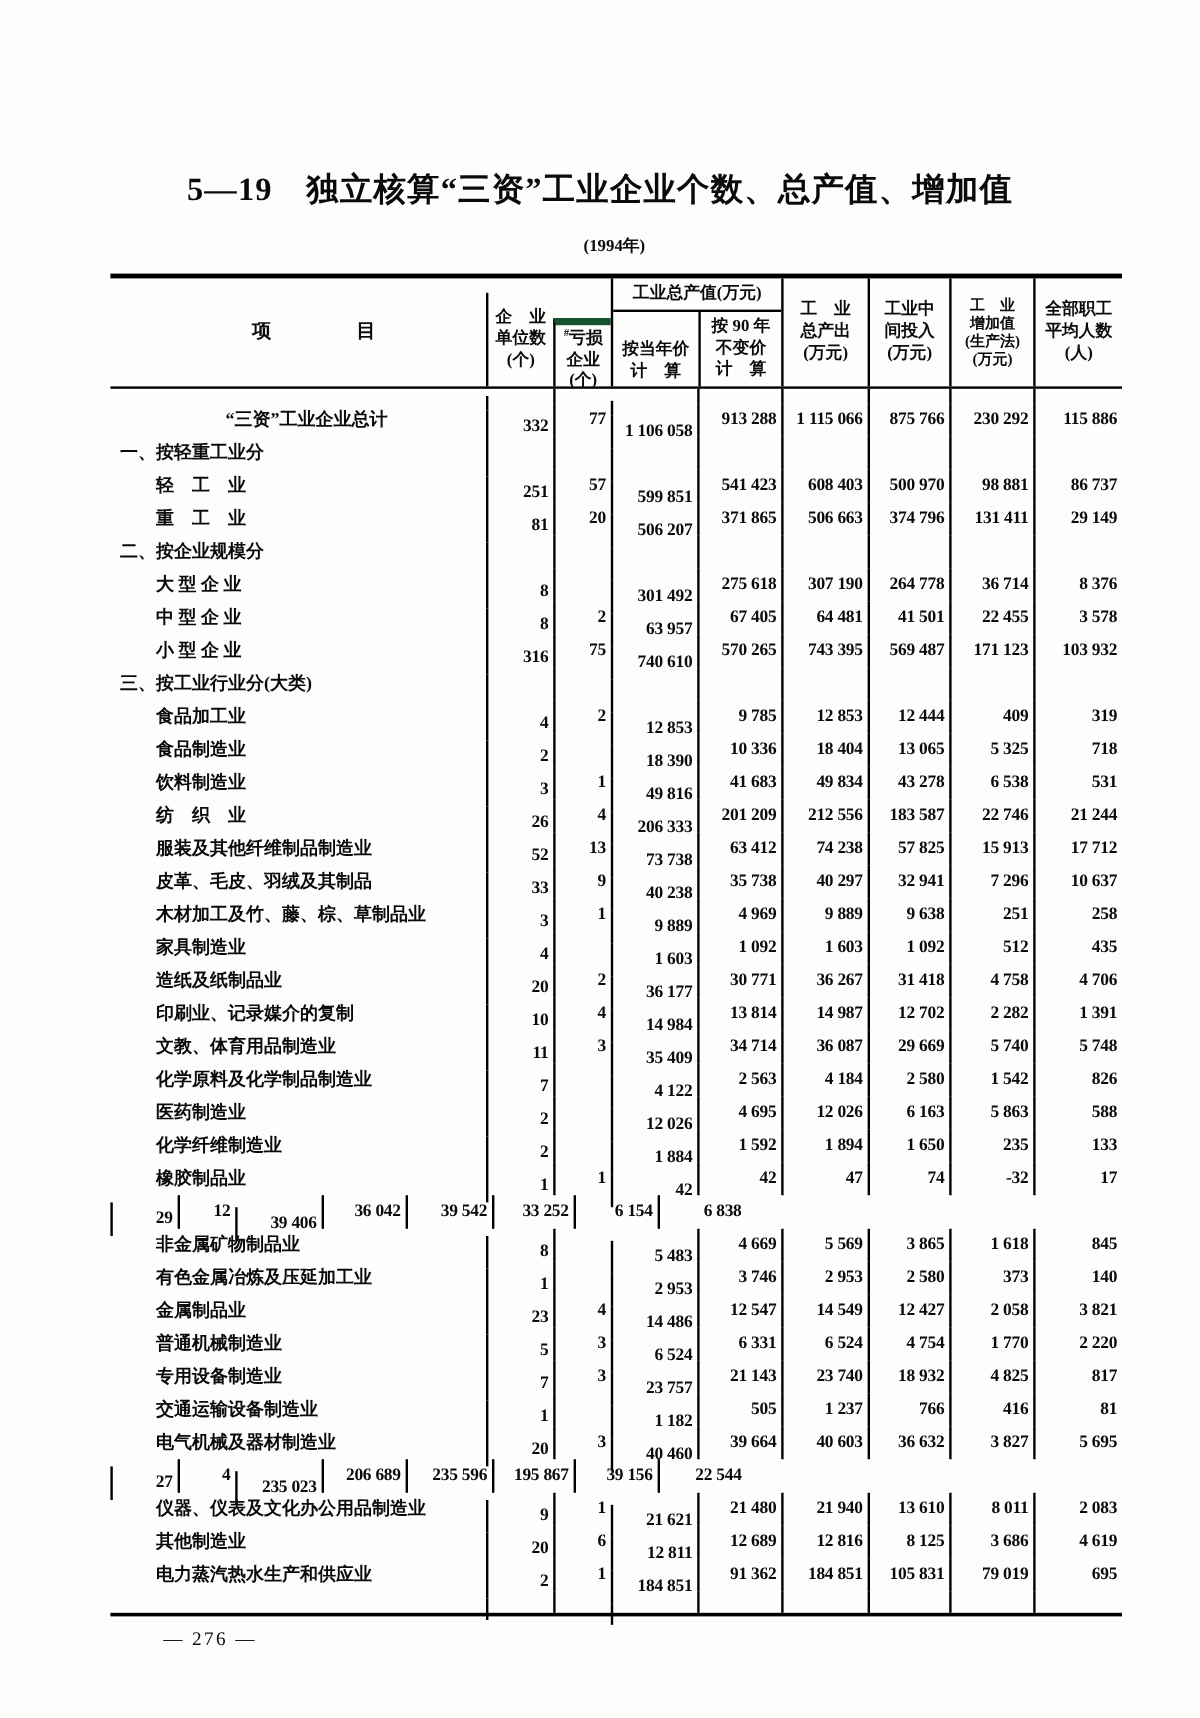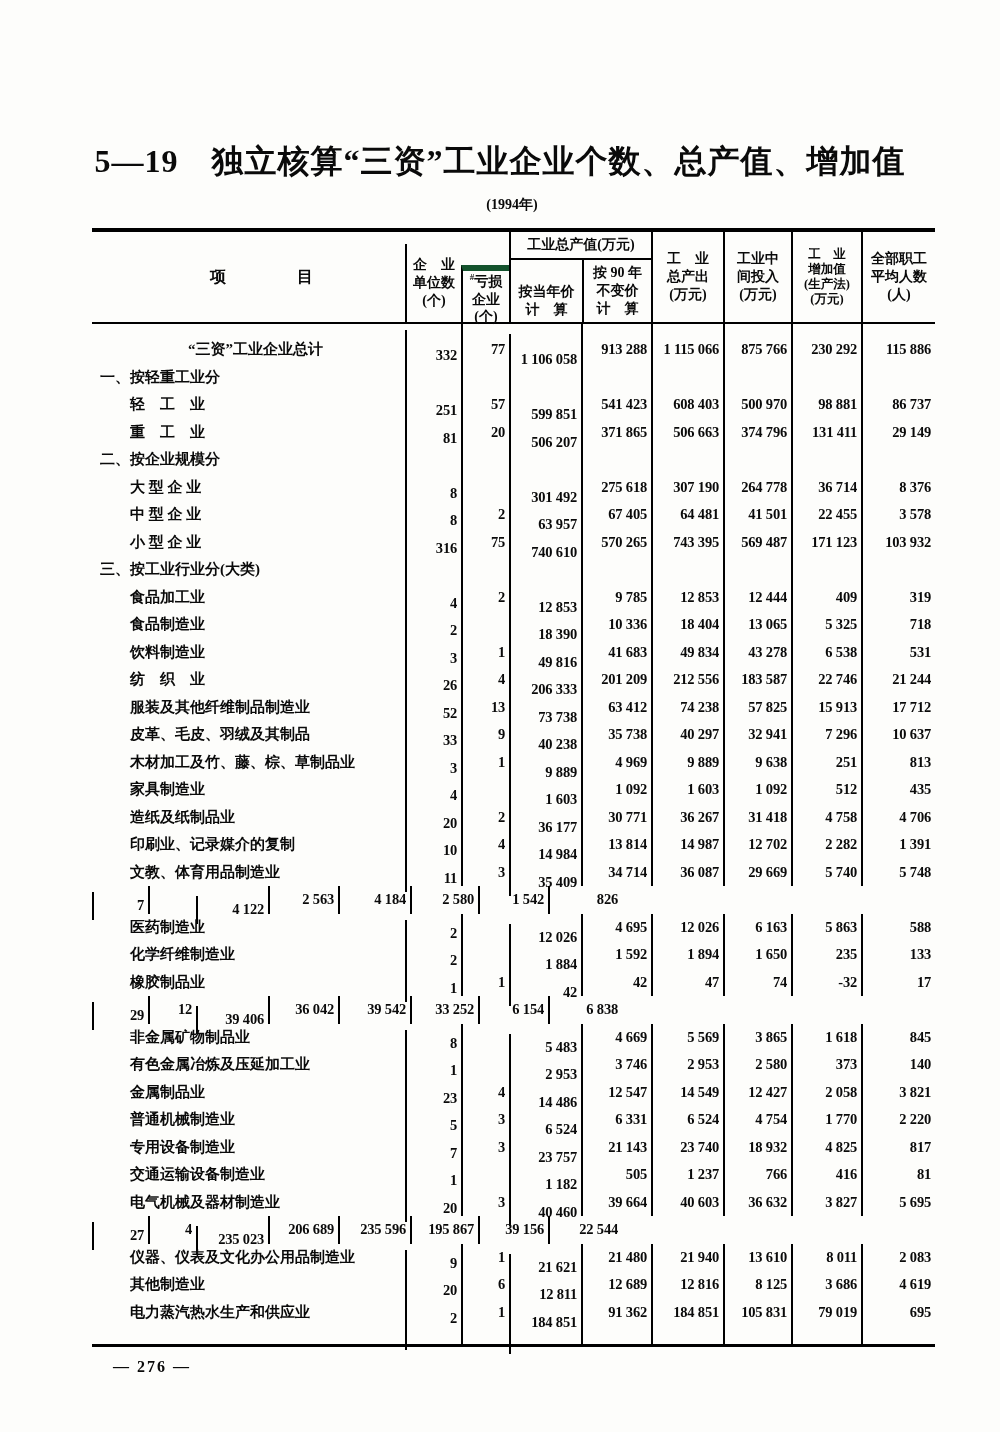--- a/index.html
+++ b/index.html
@@ -8,21 +8,21 @@
     position:relative;
     width:1000px;height:1432px;
     background:#fdfdfb;
     font-family:"Liberation Serif", serif;
     color:#0a0a0a;
     overflow:hidden;
   }
   .title{
     position:absolute;top:140px;left:0;width:100%;
     text-align:center;
-    font-size:32px;font-weight:bold;letter-spacing:1px;
+    font-size:27px;font-weight:bold;letter-spacing:1px;
   }
   .subtitle{
     position:absolute;top:196px;left:12px;width:100%;
     text-align:center;
     font-size:14px;font-weight:bold;
   }
   .stat-table{
     position:absolute;left:92px;top:228px;width:843px;
     border-top:4px solid #000;
     border-bottom:3px solid #000;
@@ -84,22 +84,22 @@
   .ind1{padding-left:38px;}
   .ind2{padding-left:96px;}
   .num{
     display:flex;align-items:center;justify-content:flex-end;
     padding-right:4px;border-left:2px solid #000;
     font-size:14.5px;letter-spacing:-0.2px;white-space:nowrap;
   }
   .sp-top{height:12px;}
   .sp-bot{height:18px;}
   .footer{
-    position:absolute;left:113px;top:1358px;
-    font-size:16px;font-weight:bold;letter-spacing:2px;
+    position:absolute;left:136px;top:1358px;
+    font-size:16px;font-weight:normal;letter-spacing:2px;
   }
 </style>
 </head>
 <body>
 
 <div class="page">
 
   <div class="title">5—19　独立核算“三资”工业企业个数、总产值、增加值</div>
   <div class="subtitle">(1994年)</div>
 
@@ -322,21 +322,21 @@
         </div>
         <div class="trow">
           <div class="lbl ind1">木材加工及竹、藤、棕、草制品业</div>
           <div class="num c-units">3</div>
           <div class="num c-loss">1</div>
           <div class="num c-cur">9 889</div>
           <div class="num c-const">4 969</div>
           <div class="num c-out">9 889</div>
           <div class="num c-mid">9 638</div>
           <div class="num c-va">251</div>
-          <div class="num c-staff">813</div>
+          <div class="num c-staff">258</div>
         </div>
         <div class="trow">
           <div class="lbl ind1">家具制造业</div>
           <div class="num c-units">4</div>
           <div class="num c-loss"></div>
           <div class="num c-cur">1 603</div>
           <div class="num c-const">1 092</div>
           <div class="num c-out">1 603</div>
           <div class="num c-mid">1 092</div>
           <div class="num c-va">512</div>
@@ -369,20 +369,21 @@
           <div class="num c-units">11</div>
           <div class="num c-loss">3</div>
           <div class="num c-cur">35 409</div>
           <div class="num c-const">34 714</div>
           <div class="num c-out">36 087</div>
           <div class="num c-mid">29 669</div>
           <div class="num c-va">5 740</div>
           <div class="num c-staff">5 748</div>
         </div>
         <div class="trow">
+          <div class="lbl ind1">化学原料及化学制品制造业</div>
           <div class="num c-units">7</div>
           <div class="num c-loss"></div>
           <div class="num c-cur">4 122</div>
           <div class="num c-const">2 563</div>
           <div class="num c-out">4 184</div>
           <div class="num c-mid">2 580</div>
           <div class="num c-va">1 542</div>
           <div class="num c-staff">826</div>
         </div>
         <div class="trow">

